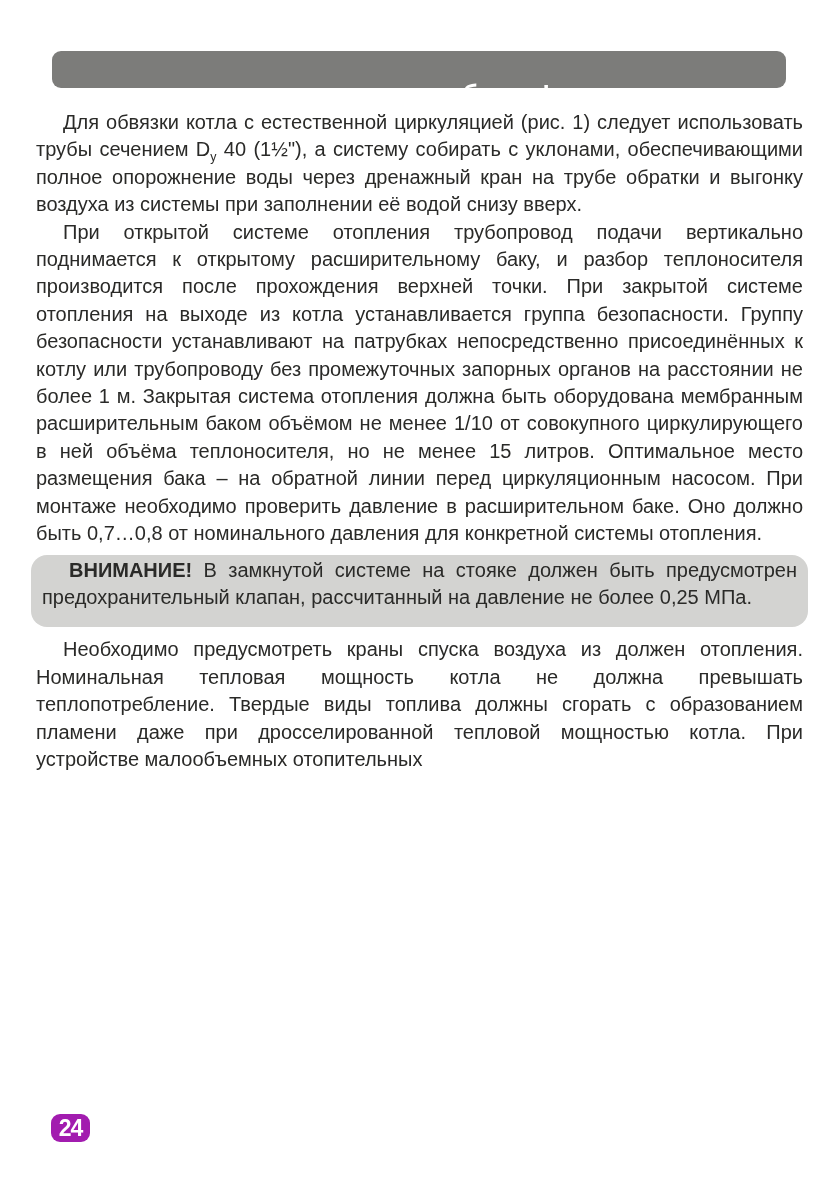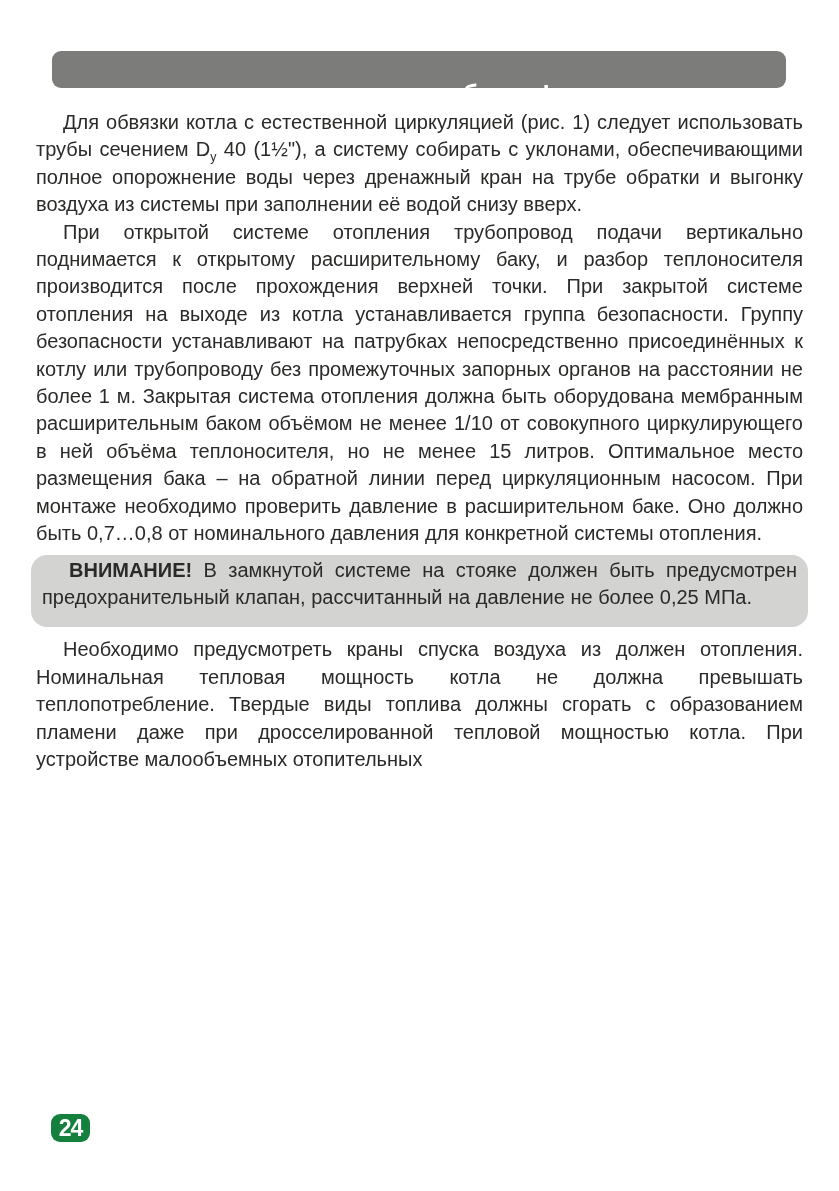--- a/index.html
+++ b/index.html
@@ -88,21 +88,21 @@
     padding: 2px 11px 16px 11px;
   }
 
   
   .page-badge {
     position: absolute;
     left: 51px;
     top: 1114px;
     width: 39px;
     height: 28px;
-    background: #15803d;
+    background: #a21caf;
     border-radius: 9px;
     color: #ffffff;
     font-size: 23px;
     font-weight: 700;
     letter-spacing: -1px;
     display: flex;
     align-items: center;
     justify-content: center;
   }
 </style>

